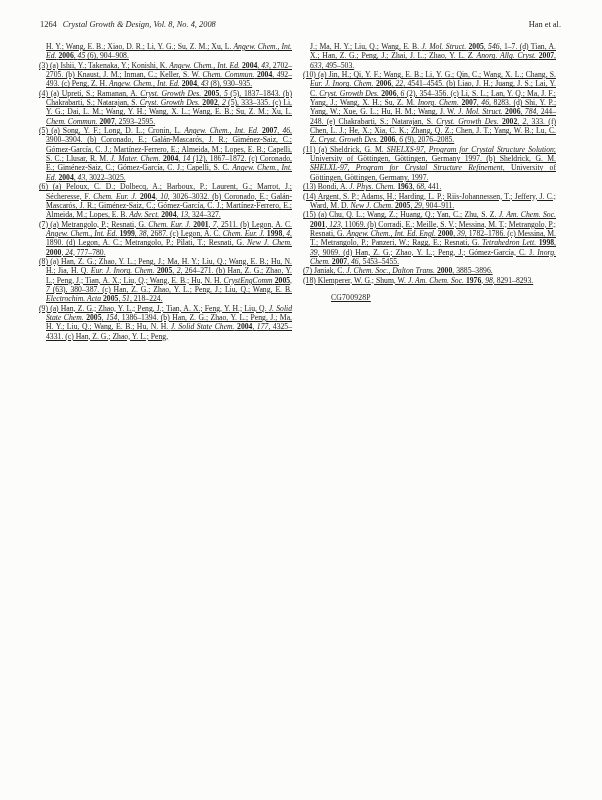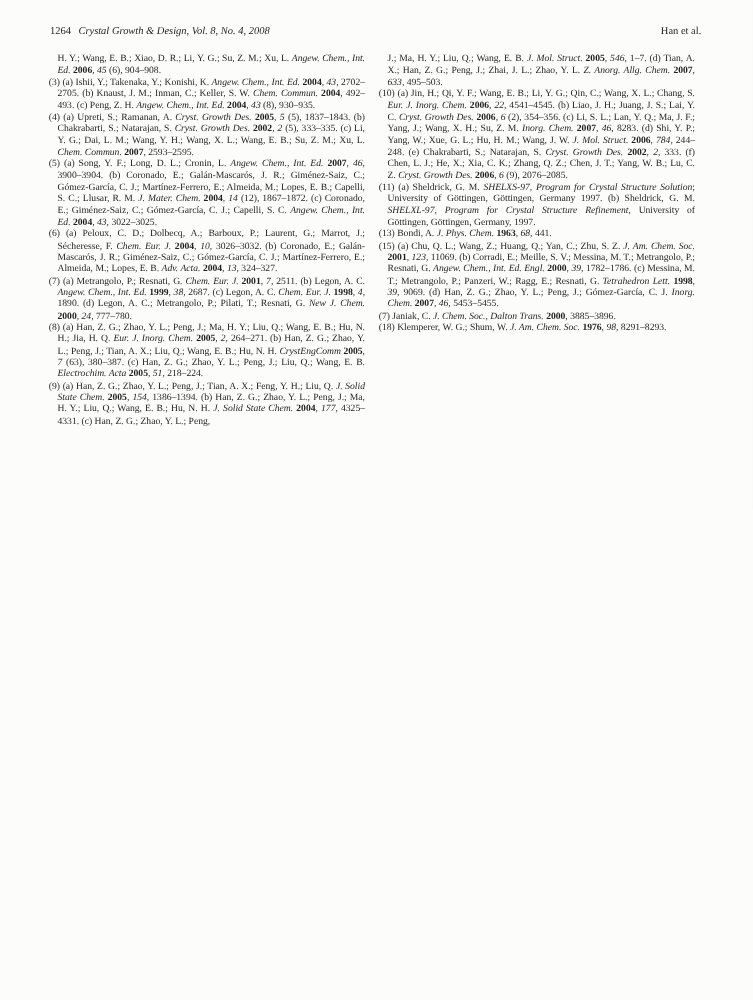--- a/index.html
+++ b/index.html
@@ -27,20 +27,21 @@
   }
   .header .pgnum { font-weight: normal; margin-right: 6px; }
   .header .jinfo { font-style: italic; }
   .col {
     position: absolute;
     top: 42px;
     width: 253px;
     font-size: 7.7px;
     line-height: 9.35px;
     text-align: justify;
+    text-decoration: underline;
   }
   .col-left  { left: 39px; }
   .col-right { left: 303px; }
   p.ref {
     margin: 0;
     padding-left: 7px;
     text-indent: -7px;
   }
   p.ref.cont { text-indent: 0; }
   .refnum { white-space: pre; }
@@ -64,29 +65,31 @@
       <span class="pgnum">1264</span><span class="jinfo">Crystal Growth &amp; Design, Vol. 8, No. 4, 2008</span>
     </span>
     <span>Han et al.</span>
   </div>
 
   <div class="col col-left">
     <p class="ref cont"><span>H. Y.; Wang, E. B.; Xiao, D. R.; Li, Y. G.; Su, Z. M.; Xu, L. <i>Angew. Chem., Int. Ed.</i> <b>2006</b>, <i>45</i> (6), 904–908.</span></p>
     <p class="ref"><span class="refnum">(3)</span> <span>(a) Ishii, Y.; Takenaka, Y.; Konishi, K. <i>Angew. Chem., Int. Ed.</i> <b>2004</b>, <i>43</i>, 2702–2705. (b) Knaust, J. M.; Inman, C.; Keller, S. W. <i>Chem. Commun.</i> <b>2004</b>, 492–493. (c) Peng, Z. H. <i>Angew. Chem., Int. Ed.</i> <b>2004</b>, <i>43</i> (8), 930–935.</span></p>
     <p class="ref"><span class="refnum">(4)</span> <span>(a) Upreti, S.; Ramanan, A. <i>Cryst. Growth Des.</i> <b>2005</b>, <i>5</i> (5), 1837–1843. (b) Chakrabarti, S.; Natarajan, S. <i>Cryst. Growth Des.</i> <b>2002</b>, <i>2</i> (5), 333–335. (c) Li, Y. G.; Dai, L. M.; Wang, Y. H.; Wang, X. L.; Wang, E. B.; Su, Z. M.; Xu, L. <i>Chem. Commun.</i> <b>2007</b>, 2593–2595.</span></p>
     <p class="ref"><span class="refnum">(5)</span> <span>(a) Song, Y. F.; Long, D. L.; Cronin, L. <i>Angew. Chem., Int. Ed.</i> <b>2007</b>, <i>46</i>, 3900–3904. (b) Coronado, E.; Galán-Mascarós, J. R.; Giménez-Saiz, C.; Gómez-García, C. J.; Martínez-Ferrero, E.; Almeida, M.; Lopes, E. B.; Capelli, S. C.; Llusar, R. M. <i>J. Mater. Chem.</i> <b>2004</b>, <i>14</i> (12), 1867–1872. (c) Coronado, E.; Giménez-Saiz, C.; Gómez-García, C. J.; Capelli, S. C. <i>Angew. Chem., Int. Ed.</i> <b>2004</b>, <i>43</i>, 3022–3025.</span></p>
-    <p class="ref"><span class="refnum">(6)</span> <span>(a) Peloux, C. D.; Dolbecq, A.; Barboux, P.; Laurent, G.; Marrot, J.; Sécheresse, F. <i>Chem. Eur. J.</i> <b>2004</b>, <i>10</i>, 3026–3032. (b) Coronado, E.; Galán-Mascarós, J. R.; Giménez-Saiz, C.; Gómez-García, C. J.; Martínez-Ferrero, E.; Almeida, M.; Lopes, E. B. <i>Adv. Acta.</i> <b>2004</b>, <i>13</i>, 324–327.</span></p>
+    <p class="ref"><span class="refnum">(6)</span> <span>(a) Peloux, C. D.; Dolbecq, A.; Barboux, P.; Laurent, G.; Marrot, J.; Sécheresse, F. <i>Chem. Eur. J.</i> <b>2004</b>, <i>10</i>, 3026–3032. (b) Coronado, E.; Galán-Mascarós, J. R.; Giménez-Saiz, C.; Gómez-García, C. J.; Martínez-Ferrero, E.; Almeida, M.; Lopes, E. B. <i>Adv. Sect.</i> <b>2004</b>, <i>13</i>, 324–327.</span></p>
     <p class="ref"><span class="refnum">(7)</span> <span>(a) Metrangolo, P.; Resnati, G. <i>Chem. Eur. J.</i> <b>2001</b>, <i>7</i>, 2511. (b) Legon, A. C. <i>Angew. Chem., Int. Ed.</i> <b>1999</b>, <i>38</i>, 2687. (c) Legon, A. C. <i>Chem. Eur. J.</i> <b>1998</b>, <i>4</i>, 1890. (d) Legon, A. C.; Metrangolo, P.; Pilati, T.; Resnati, G. <i>New J. Chem.</i> <b>2000</b>, <i>24</i>, 777–780.</span></p>
     <p class="ref"><span class="refnum">(8)</span> <span>(a) Han, Z. G.; Zhao, Y. L.; Peng, J.; Ma, H. Y.; Liu, Q.; Wang, E. B.; Hu, N. H.; Jia, H. Q. <i>Eur. J. Inorg. Chem.</i> <b>2005</b>, <i>2</i>, 264–271. (b) Han, Z. G.; Zhao, Y. L.; Peng, J.; Tian, A. X.; Liu, Q.; Wang, E. B.; Hu, N. H. <i>CrystEngComm</i> <b>2005</b>, <i>7</i> (63), 380–387. (c) Han, Z. G.; Zhao, Y. L.; Peng, J.; Liu, Q.; Wang, E. B. <i>Electrochim. Acta</i> <b>2005</b>, <i>51</i>, 218–224.</span></p>
     <p class="ref"><span class="refnum">(9)</span> <span>(a) Han, Z. G.; Zhao, Y. L.; Peng, J.; Tian, A. X.; Feng, Y. H.; Liu, Q. <i>J. Solid State Chem.</i> <b>2005</b>, <i>154</i>, 1386–1394. (b) Han, Z. G.; Zhao, Y. L.; Peng, J.; Ma, H. Y.; Liu, Q.; Wang, E. B.; Hu, N. H. <i>J. Solid State Chem.</i> <b>2004</b>, <i>177</i>, 4325–4331. (c) Han, Z. G.; Zhao, Y. L.; Peng,</span></p>
   </div>
 
   <div class="col col-right">
-    <p class="ref cont"><span>J.; Ma, H. Y.; Liu, Q.; Wang, E. B. <i>J. Mol. Struct.</i> <b>2005</b>, <i>546</i>, 1–7. (d) Tian, A. X.; Han, Z. G.; Peng, J.; Zhai, J. L.; Zhao, Y. L. <i>Z. Anorg. Allg. Chem.</i> <b>2007</b>, <i>633</i>, 495–503.</span></p>
+    <p class="ref cont"><span>J.; Ma, H. Y.; Liu, Q.; Wang, E. B. <i>J. Mol. Struct.</i> <b>2005</b>, <i>546</i>, 1–7. (d) Tian, A. X.; Han, Z. G.; Peng, J.; Zhai, J. L.; Zhao, Y. L. <i>Z. Anorg. Allg. Cryst.</i> <b>2007</b>, <i>633</i>, 495–503.</span></p>
     <p class="ref"><span class="refnum">(10)</span> <span>(a) Jin, H.; Qi, Y. F.; Wang, E. B.; Li, Y. G.; Qin, C.; Wang, X. L.; Chang, S. <i>Eur. J. Inorg. Chem.</i> <b>2006</b>, <i>22</i>, 4541–4545. (b) Liao, J. H.; Juang, J. S.; Lai, Y. C. <i>Cryst. Growth Des.</i> <b>2006</b>, <i>6</i> (2), 354–356. (c) Li, S. L.; Lan, Y. Q.; Ma, J. F.; Yang, J.; Wang, X. H.; Su, Z. M. <i>Inorg. Chem.</i> <b>2007</b>, <i>46</i>, 8283. (d) Shi, Y. P.; Yang, W.; Xue, G. L.; Hu, H. M.; Wang, J. W. <i>J. Mol. Struct.</i> <b>2006</b>, <i>784</i>, 244–248. (e) Chakrabarti, S.; Natarajan, S. <i>Cryst. Growth Des.</i> <b>2002</b>, <i>2</i>, 333. (f) Chen, L. J.; He, X.; Xia, C. K.; Zhang, Q. Z.; Chen, J. T.; Yang, W. B.; Lu, C. Z. <i>Cryst. Growth Des.</i> <b>2006</b>, <i>6</i> (9), 2076–2085.</span></p>
     <p class="ref"><span class="refnum">(11)</span> <span>(a) Sheldrick, G. M. <i>SHELXS-97, Program for Crystal Structure Solution</i>; University of Göttingen, Göttingen, Germany 1997. (b) Sheldrick, G. M. <i>SHELXL-97, Program for Crystal Structure Refinement</i>, University of Göttingen, Göttingen, Germany, 1997.</span></p>
     <p class="ref"><span class="refnum">(13)</span> <span>Bondi, A. <i>J. Phys. Chem.</i> <b>1963</b>, <i>68</i>, 441.</span></p>
+    <p class="ref"><span class="refnum">(14)</span> <span>Argent, S. P.; Adams, H.; Harding, L. P.; Riis-Johannessen, T.; Jeffery, J. C.; Ward, M. D. <i>New J. Chem.</i> <b>2005</b>, <i>29</i>, 904–911.</span></p>
     <p class="ref"><span class="refnum">(15)</span> <span>(a) Chu, Q. L.; Wang, Z.; Huang, Q.; Yan, C.; Zhu, S. Z. <i>J. Am. Chem. Soc.</i> <b>2001</b>, <i>123</i>, 11069. (b) Corradi, E.; Meille, S. V.; Messina, M. T.; Metrangolo, P.; Resnati, G. <i>Angew. Chem., Int. Ed. Engl.</i> <b>2000</b>, <i>39</i>, 1782–1786. (c) Messina, M. T.; Metrangolo, P.; Panzeri, W.; Ragg, E.; Resnati, G. <i>Tetrahedron Lett.</i> <b>1998</b>, <i>39</i>, 9069. (d) Han, Z. G.; Zhao, Y. L.; Peng, J.; Gómez-García, C. J. <i>Inorg. Chem.</i> <b>2007</b>, <i>46</i>, 5453–5455.</span></p>
     <p class="ref"><span class="refnum">(7)</span> <span>Janiak, C. <i>J. Chem. Soc., Dalton Trans.</i> <b>2000</b>, 3885–3896.</span></p>
     <p class="ref"><span class="refnum">(18)</span> <span>Klemperer, W. G.; Shum, W. <i>J. Am. Chem. Soc.</i> <b>1976</b>, <i>98</i>, 8291–8293.</span></p>
+    <p class="code">CG700928P</p>
   </div>
 
 </div>
 
 </body></html>

